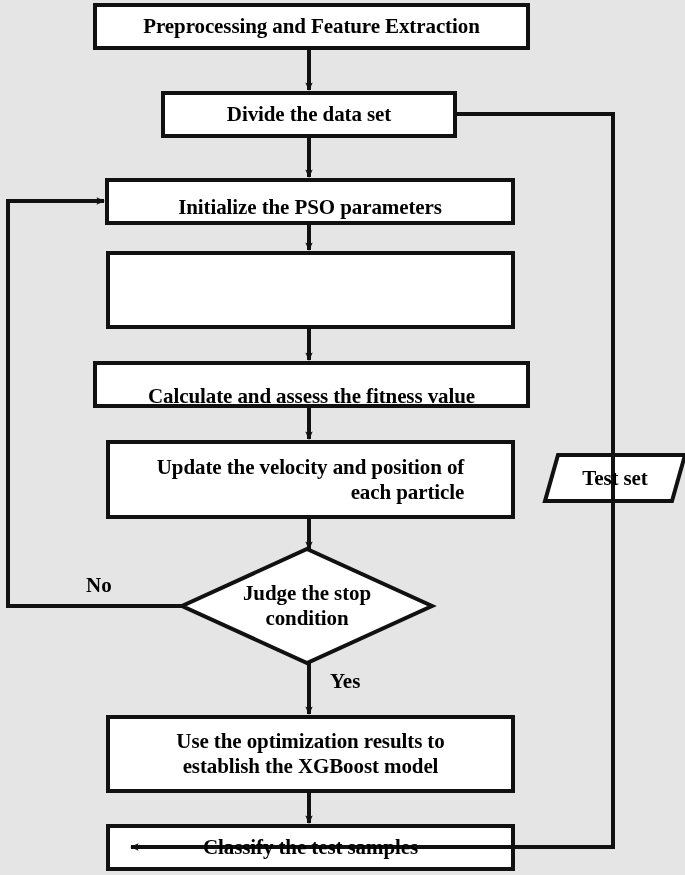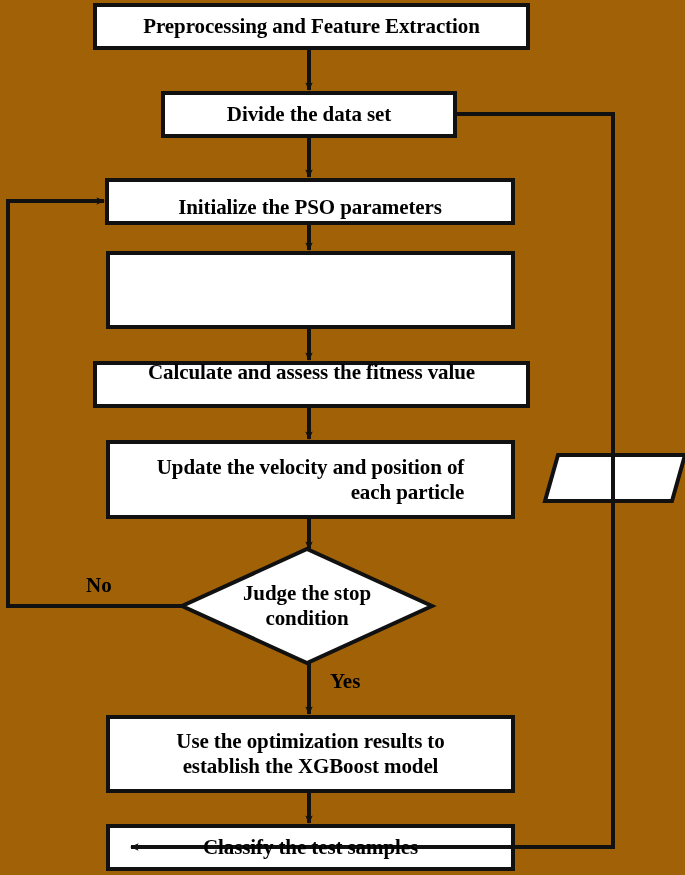--- a/index.html
+++ b/index.html
@@ -4,21 +4,21 @@
 <style>
   html, body {
     margin: 0;
     padding: 0;
     background: #ffffff;
   }
   #canvas {
     position: relative;
     width: 685px;
     height: 875px;
-    background: #a16207;
+    background: #e5e5e5;
     font-family: "Liberation Serif", "DejaVu Serif", serif;
     overflow: hidden;
   }
   #svg-layer {
     position: absolute;
     left: 0;
     top: 0;
     width: 685px;
     height: 875px;
   }
@@ -98,31 +98,32 @@
     <path d="M455,114 L613,114 L613,847 L131,847" fill="none" stroke="#111111" stroke-width="4" marker-end="url(#arrow)"></path>
   </svg>
 
   <div class="node-label" style="left:95px; top:5px; width:433px; height:43px;">Preprocessing and Feature Extraction</div>
 
   <div class="node-label" style="left:163px; top:93px; width:292px; height:43px;">Divide the data set</div>
 
   <div class="node-label" style="left:107px; top:186px; width:406px; height:43px;">Initialize the PSO parameters</div>
 
 
-  <div class="node-label" style="left:95px; top:351px; width:433px; height:43px;">Calculate and assess the fitness value</div>
+  <div class="node-label" style="left:95px; top:375px; width:433px; height:43px;">Calculate and assess the fitness value</div>
 
   <div class="node-label" style="left:108px; top:442px; width:405px; height:75px;text-align:right;">Update the velocity and position of
 each particle</div>
 
   <div class="node-label" style="left:192px; top:552px; width:230px; height:108px;">Judge the stop
 condition</div>
 
   <div class="node-label" style="left:108px; top:717px; width:405px; height:74px;">Use the optimization results to
 establish the XGBoost model</div>
 
   <div class="node-label" style="left:108px; top:826px; width:405px; height:43px;">Classify the test samples</div>
 
+  <div class="node-label" style="left:545px; top:455px; width:140px; height:46px;">Test set</div>
 
   <div class="edge-label" style="left:86px; top:575px;">No</div>
 
   <div class="edge-label" style="left:330px; top:671px;">Yes</div>
 
 </div>
 
 </body></html>

